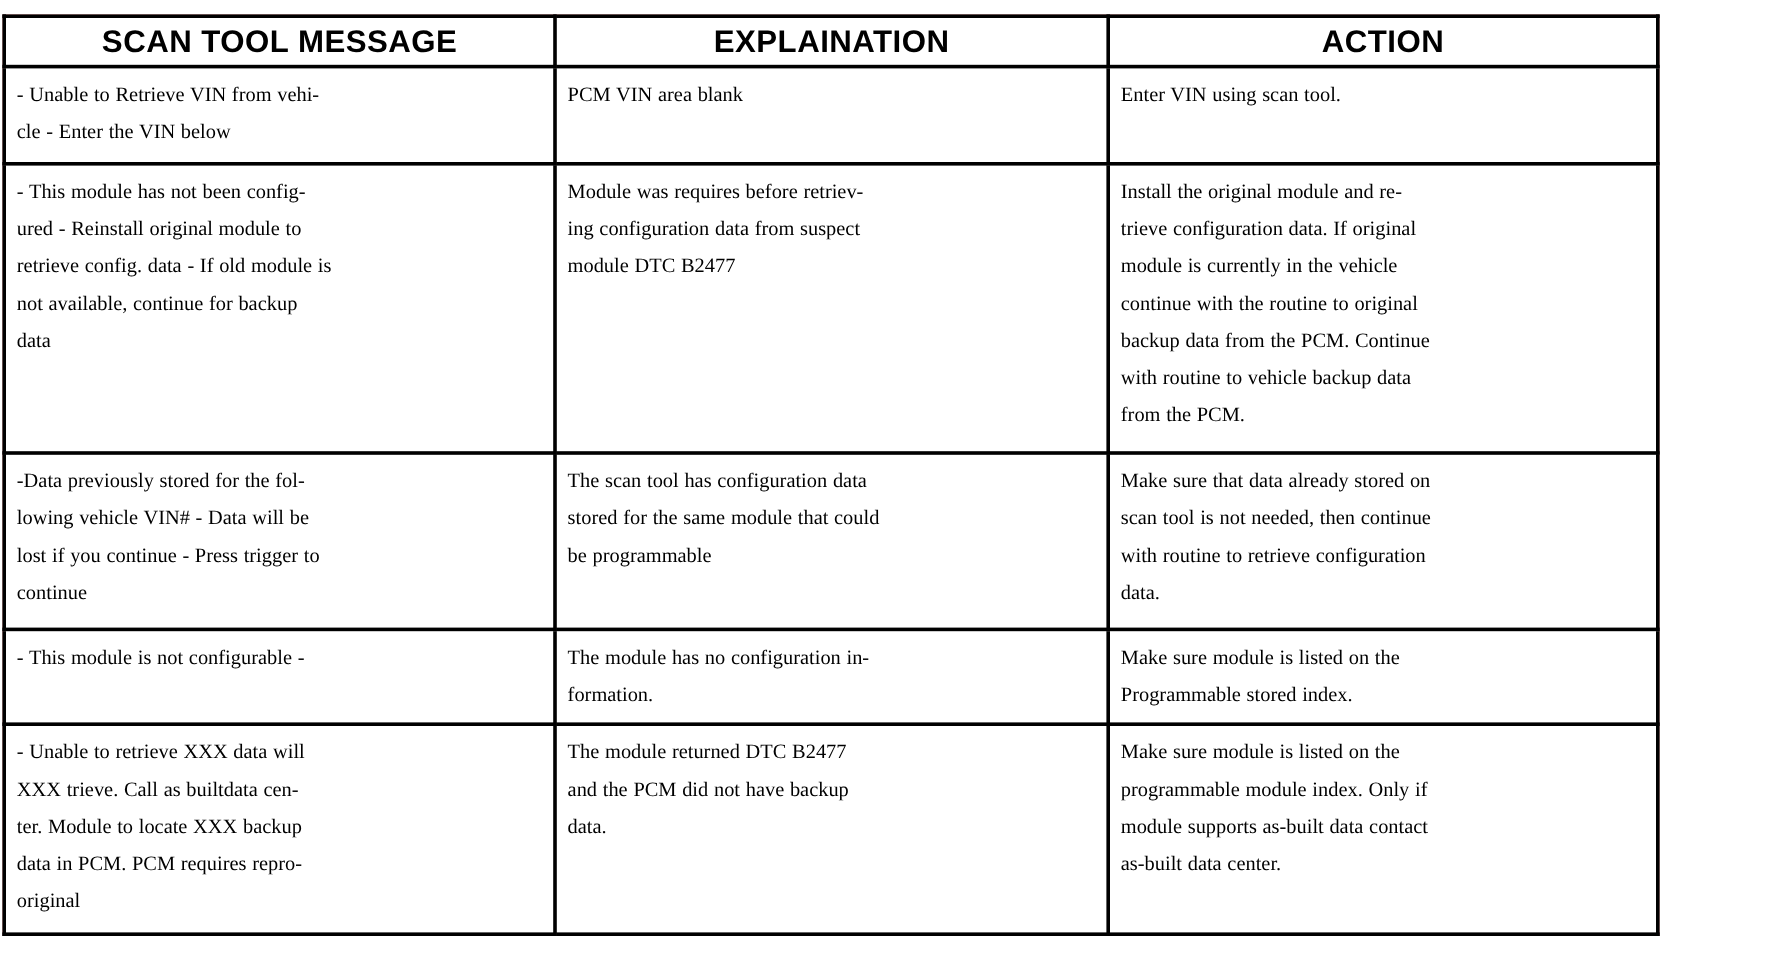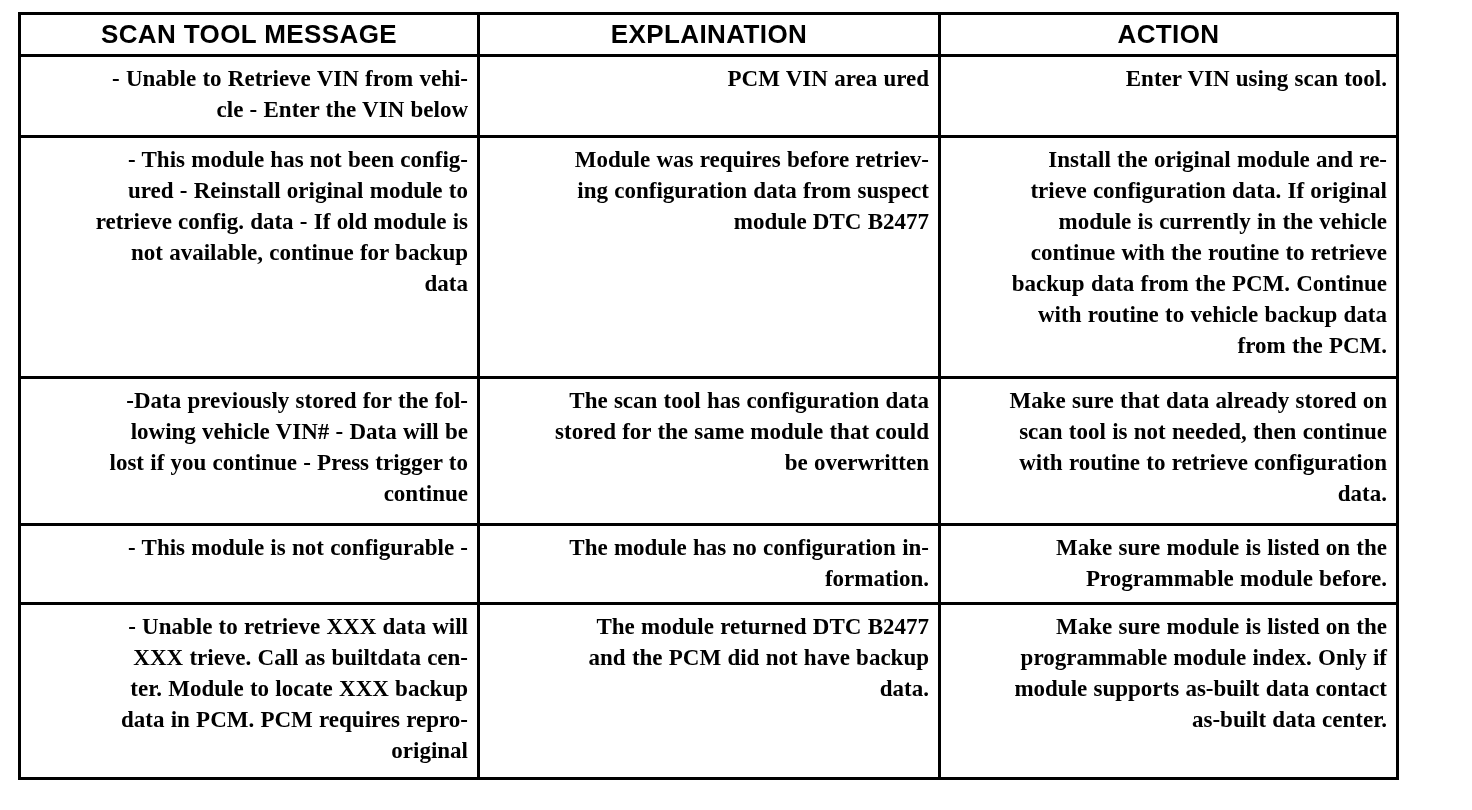--- a/index.html
+++ b/index.html
@@ -18,21 +18,21 @@
 
   #page {
     position: relative;
     width: 1472px;
     height: 810px;
     background: #ffffff;
   }
 
   table.scan-table {
     position: absolute;
-    left: 18px;
+    left: 2px;
     top: 12px;
     width: 1378px;
     border-collapse: collapse;
     table-layout: fixed;
     background: #fca5a5;
   }
 
   table.scan-table col.col-message { width: 459px; }
   table.scan-table col.col-explanation { width: 461px; }
   table.scan-table col.col-action { width: 458px; }
@@ -57,25 +57,25 @@
     font-size: 26px;
     letter-spacing: 0.4px;
     line-height: 39px;
     white-space: nowrap;
     -webkit-font-smoothing: none;
   }
 
   
   td .cell-text {
     font-family: "Liberation Serif", "DejaVu Serif", serif;
-    font-weight: bold;
-    font-size: 23px;
+    font-weight: normal;
+    font-size: 17px;
     line-height: 31px;
     padding: 6px 9px 8px 9px;
-    text-align: right;
+    text-align: left;
     word-spacing: 0.5px;
   }
   td .cell-text .ln { display: block; }
 
   
   tr.row-1 td { height: 78px; }
   tr.row-2 td { height: 238px; margin-top: 28px; }
   tr.row-3 td { height: 144px; }
   tr.row-4 td { height: 72px; }
   tr.row-5 td { height: 172px; }
@@ -110,21 +110,21 @@
 
       <tr class="row-1">
         <td>
           <div class="cell-text">
               <span class="ln">- Unable to Retrieve VIN from vehi-</span>
               <span class="ln">cle - Enter the VIN below</span>
             </div>
         </td>
         <td>
           <div class="cell-text">
-              <span class="ln">PCM VIN area ured</span>
+              <span class="ln">PCM VIN area blank</span>
             </div>
         </td>
         <td>
           <div class="cell-text">
               <span class="ln">Enter VIN using scan tool.</span>
             </div>
         </td>
       </tr>
 
       <tr class="row-2">
@@ -142,42 +142,42 @@
               <span class="ln">Module was requires before retriev-</span>
               <span class="ln">ing configuration data from suspect</span>
               <span class="ln">module DTC B2477</span>
             </div>
         </td>
         <td>
           <div class="cell-text">
               <span class="ln">Install the original module and re-</span>
               <span class="ln">trieve configuration data. If original</span>
               <span class="ln">module is currently in the vehicle</span>
-              <span class="ln">continue with the routine to retrieve</span>
+              <span class="ln">continue with the routine to original</span>
               <span class="ln">backup data from the PCM. Continue</span>
               <span class="ln">with routine to vehicle backup data</span>
               <span class="ln">from the PCM.</span>
             </div>
         </td>
       </tr>
 
       <tr class="row-3">
         <td>
           <div class="cell-text">
               <span class="ln">-Data previously stored for the fol-</span>
               <span class="ln">lowing vehicle VIN# - Data will be</span>
               <span class="ln">lost if you continue - Press trigger to</span>
               <span class="ln">continue</span>
             </div>
         </td>
         <td>
           <div class="cell-text">
               <span class="ln">The scan tool has configuration data</span>
               <span class="ln">stored for the same module that could</span>
-              <span class="ln">be overwritten</span>
+              <span class="ln">be programmable</span>
             </div>
         </td>
         <td>
           <div class="cell-text">
               <span class="ln">Make sure that data already stored on</span>
               <span class="ln">scan tool is not needed, then continue</span>
               <span class="ln">with routine to retrieve configuration</span>
               <span class="ln">data.</span>
             </div>
         </td>
@@ -191,21 +191,21 @@
         </td>
         <td>
           <div class="cell-text">
               <span class="ln">The module has no configuration in-</span>
               <span class="ln">formation.</span>
             </div>
         </td>
         <td>
           <div class="cell-text">
               <span class="ln">Make sure module is listed on the</span>
-              <span class="ln">Programmable module before.</span>
+              <span class="ln">Programmable stored index.</span>
             </div>
         </td>
       </tr>
 
       <tr class="row-5">
         <td>
           <div class="cell-text">
               <span class="ln">- Unable to retrieve XXX data will</span>
               <span class="ln">XXX trieve. Call as builtdata cen-</span>
               <span class="ln">ter. Module to locate XXX backup</span>

